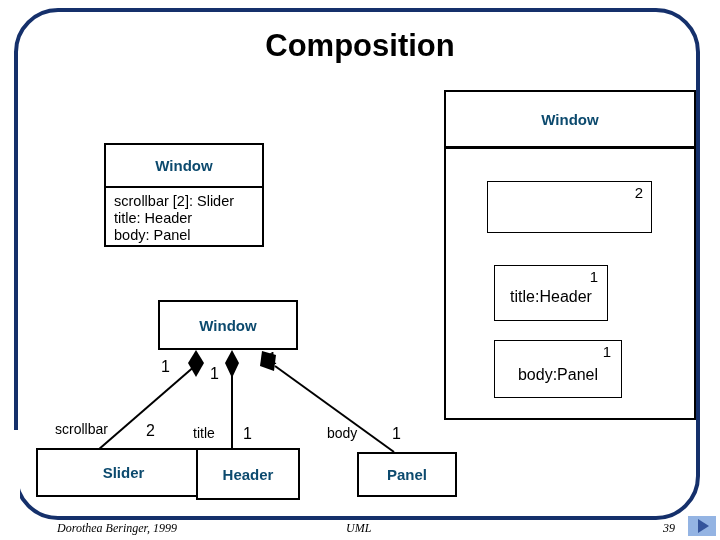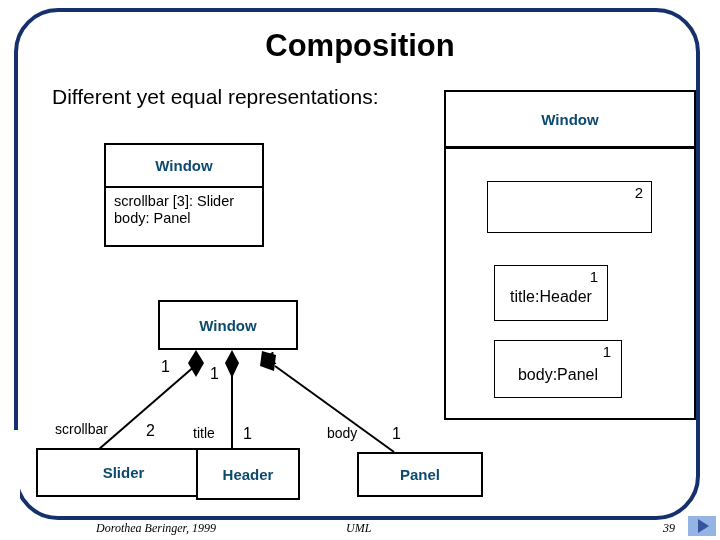--- a/index.html
+++ b/index.html
@@ -108,41 +108,41 @@
     text-align: center; font-size: 16px; color: #000;
   }
   .part-mult {
     position: absolute; font-size: 15px; color: #000;
   }
 
   
   #assoc-window { left: 158px; top: 300px; width: 140px; height: 50px; }
   #assoc-slider { left: 36px;  top: 448px; width: 175px; height: 49px; }
   #assoc-header { left: 196px; top: 448px; width: 104px; height: 52px; }
-  #assoc-panel  { left: 357px; top: 452px; width: 126px; height: 45px; }
+  #assoc-panel  { left: 357px; top: 452px; width: 100px; height: 45px; }
 
   #assoc-svg {
     position: absolute; left: 0; top: 0; width: 720px; height: 540px;
     pointer-events: none;
   }
   .role-label {
     position: absolute; font-size: 14px; color: #000000; white-space: nowrap;
   }
   .mult-label {
     position: absolute; font-size: 16px; color: #000;
   }
   .footer-text {
     position: absolute;
     font-family: "Liberation Serif", serif;
     font-style: italic;
     font-size: 12px;
     color: #000;
     white-space: nowrap;
   }
-  #footer-author { left: 57px; top: 521px; margin-left: 39px; }
+  #footer-author { left: 57px; top: 521px; }
   #footer-subject { left: 346px; top: 521px; }
   #footer-page { left: 663px; top: 521px; }
 
   #nav-next {
     position: absolute;
     left: 688px; top: 516px;
     width: 28px; height: 20px;
     background: #94b4e3;
     display: flex; align-items: center; justify-content: center;
   }
@@ -156,28 +156,28 @@
 </style>
 </head>
 <body>
 
 <div id="slide">
 
   <div id="frame"></div>
   <div id="frame-mask-left"></div>
 
   <div id="slide-title">Composition</div>
-  <div id="subtitle">Different yet equal representations:</div>
 
   <div class="umlbox" id="cls-window">
     <div id="cls-window-title">
       <span class="box-title">Window</span>
     </div>
     <div id="cls-window-attrs">
-      <div>scrollbar [3]: Slider</div>
+      <div>scrollbar [2]: Slider</div>
+      <div>title: Header</div>
       <div>body: Panel</div>
     </div>
   </div>
 
   <div class="umlbox" id="comp-outer">
     <div id="comp-header">
       <span class="box-title">Window</span>
     </div>
   </div>
 

